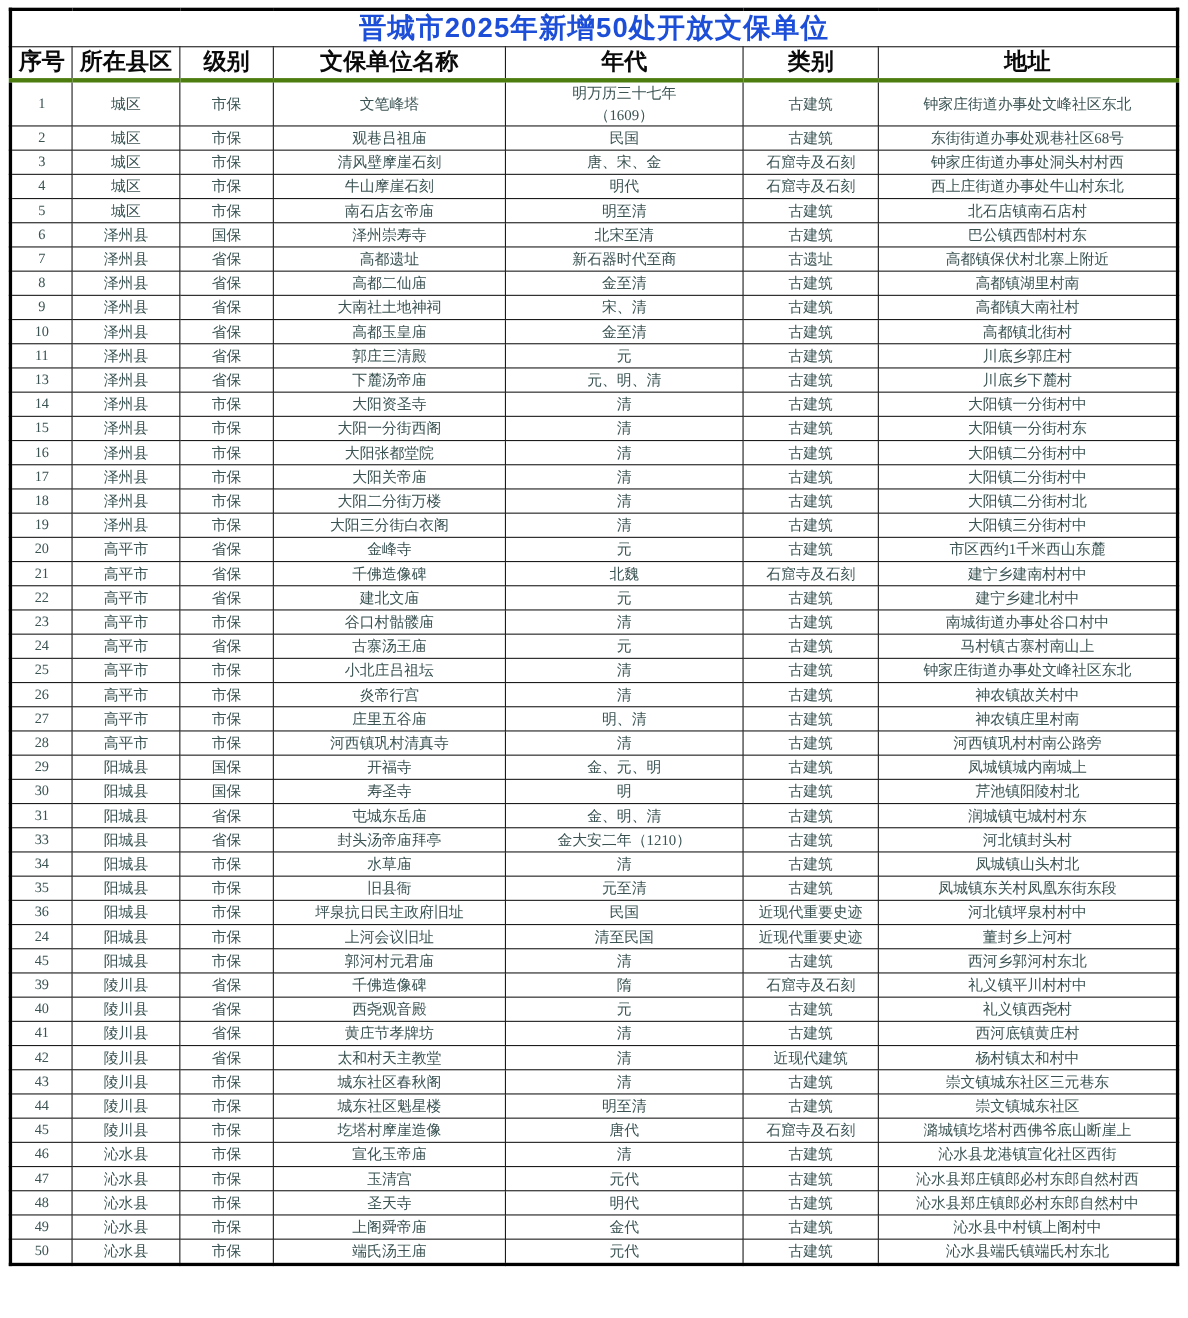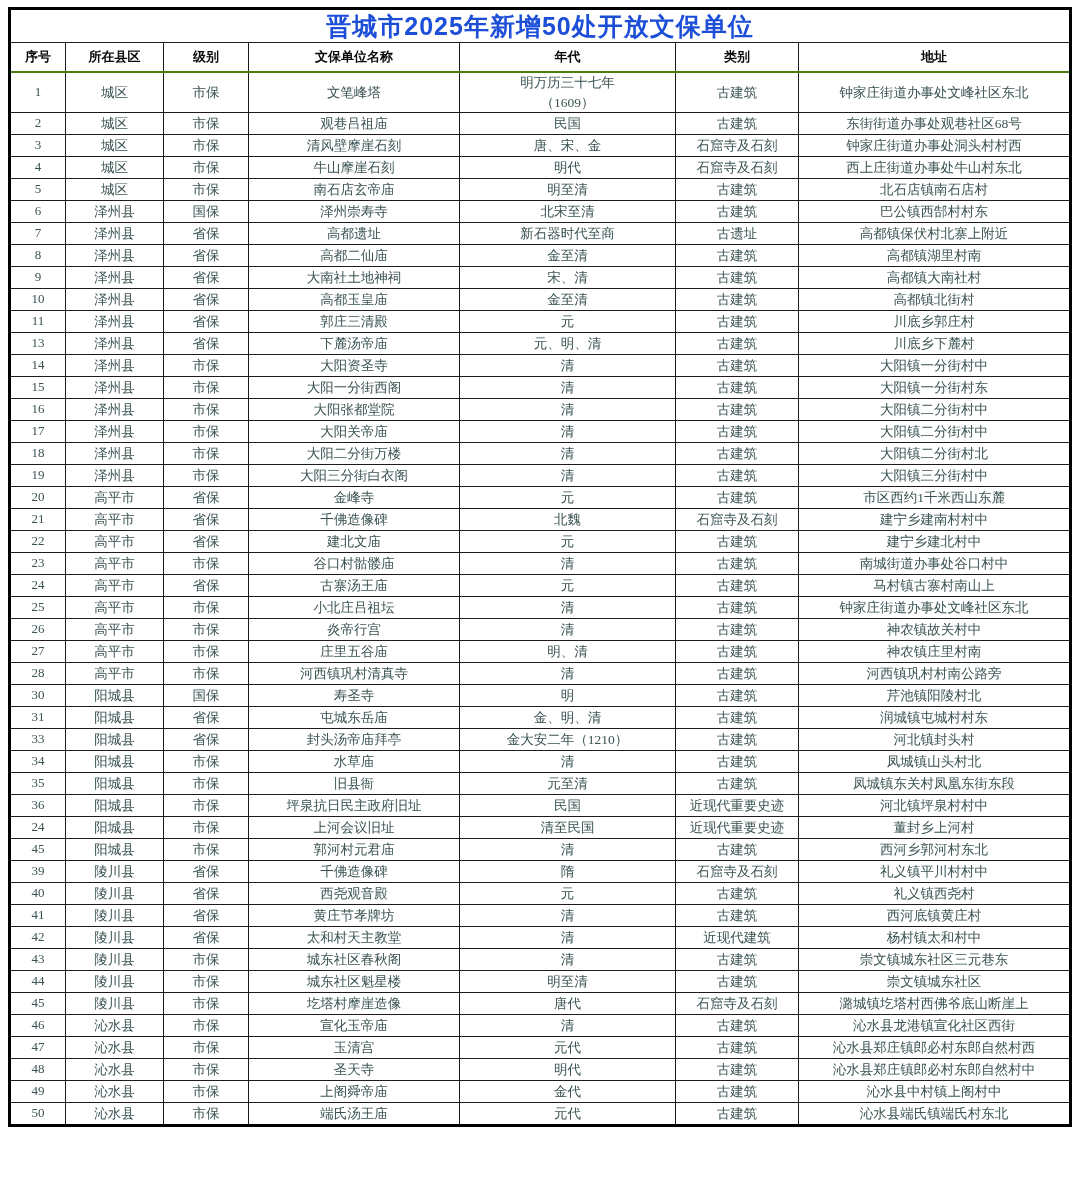--- a/index.html
+++ b/index.html
@@ -36,25 +36,25 @@
     font-size: 25px;
     color: #1d4ed8;
     height: 32px;
     line-height: 32px;
     letter-spacing: 1px;
     border-bottom: 2px solid #000;
   }
   tr.header-row th {
     font-family: "Liberation Sans", "DejaVu Sans", sans-serif;
     font-weight: 700;
-    font-size: 13px;
+    font-size: 21px;
     color: #0a0a0a;
     height: 28px;
     line-height: 28px;
-    border-bottom: 2px solid #4d7c0f;
+    border-bottom: 4px solid #4d7c0f;
   }
   tbody td {
     font-family: "Liberation Serif", "DejaVu Serif", serif;
     font-size: 13.5px;
     color: #3a5252;
     height: 21px;
     line-height: 1.45;
     white-space: pre-line;
   }
   tbody td.c-no {
@@ -328,20 +328,29 @@
         <tr>
           <td class="c-no">28</td>
           <td class="c-district">高平市</td>
           <td class="c-level">市保</td>
           <td class="c-name">河西镇巩村清真寺</td>
           <td class="c-era">清</td>
           <td class="c-category">古建筑</td>
           <td class="c-address">河西镇巩村村南公路旁</td>
         </tr>
         <tr>
+          <td class="c-no">29</td>
+          <td class="c-district">阳城县</td>
+          <td class="c-level">国保</td>
+          <td class="c-name">开福寺</td>
+          <td class="c-era">金、元、明</td>
+          <td class="c-category">古建筑</td>
+          <td class="c-address">凤城镇城内南城上</td>
+        </tr>
+        <tr>
           <td class="c-no">30</td>
           <td class="c-district">阳城县</td>
           <td class="c-level">国保</td>
           <td class="c-name">寿圣寺</td>
           <td class="c-era">明</td>
           <td class="c-category">古建筑</td>
           <td class="c-address">芹池镇阳陵村北</td>
         </tr>
         <tr>
           <td class="c-no">31</td>

